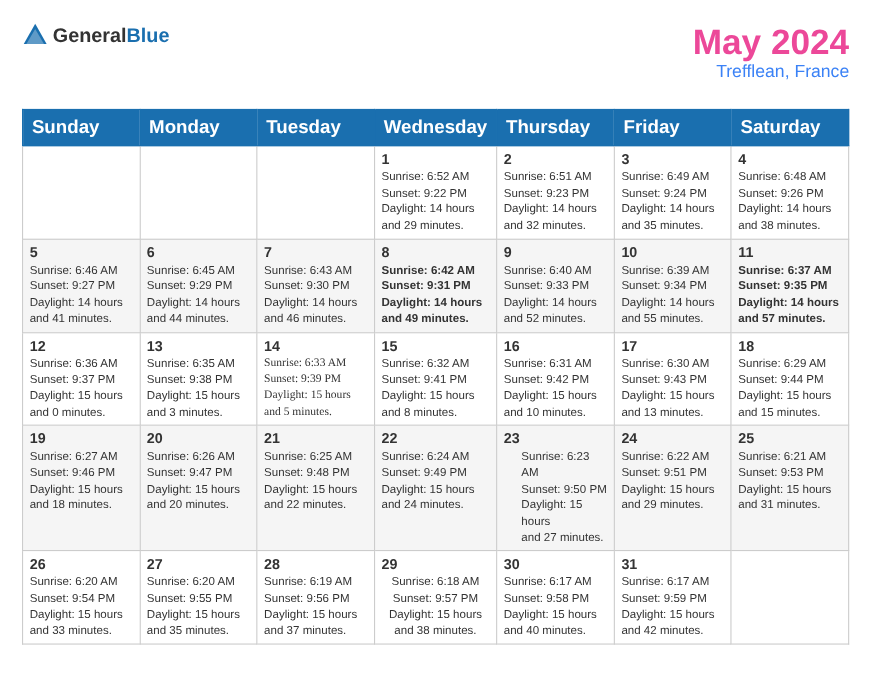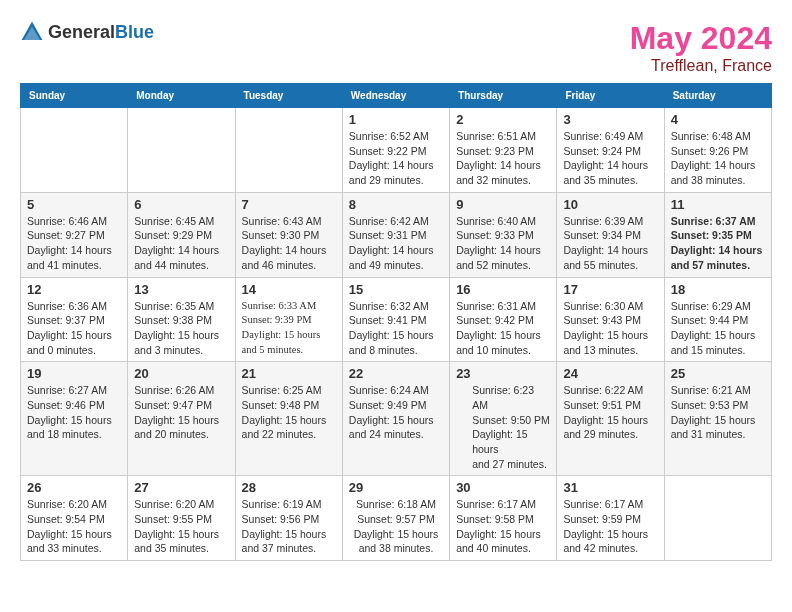--- a/index.html
+++ b/index.html
@@ -7,21 +7,21 @@
       font-family: Arial, sans-serif;
       background: #fff;
       width: 792px;
       min-height: 612px;
       padding: 20px;
     }
     .header {
       display: flex;
       justify-content: space-between;
       align-items: flex-start;
-      margin-bottom: 8px;
+      margin-bottom: 24px;
     }
     .logo {
       display: flex;
       align-items: center;
       gap: 4px;
     }
     .logo-text-general {
       font-size: 18px;
       font-weight: bold;
       color: #333;
@@ -38,31 +38,31 @@
     .title-area {
       text-align: right;
     }
     .month-title {
       font-size: 32px;
       font-weight: bold;
       color: #ec4899;
     }
     .location {
       font-size: 16px;
-      color: #7f1d1d;
+      color: #3b82f6;
     }
     .calendar {
       width: 100%;
       border-collapse: collapse;
       border: 1px solid #ccc;
     }
     .calendar th {
       background: #1a6faf;
       color: #fff;
-      font-size: 10px;
+      font-size: 17px;
       font-weight: bold;
       text-align: left;
       padding: 6px 8px;
       border: 1px solid #1a6faf;
     }
     .calendar td {
       border: 1px solid #ccc;
       vertical-align: top;
       padding: 4px 6px;
       width: calc(100% / 7);
@@ -169,21 +169,21 @@
         </td>
         <td>
           <div class="day-number">7</div>
           <div class="day-info" style="white-space: pre-line;">Sunrise: 6:43 AM
 Sunset: 9:30 PM
 Daylight: 14 hours
 and 46 minutes.</div>
         </td>
         <td>
           <div class="day-number">8</div>
-          <div class="day-info" style="white-space: pre-line;">Sunrise: 6:42 AM
+          <div class="day-info" style="white-space: pre-line; font-weight: bold;">Sunrise: 6:42 AM
 Sunset: 9:31 PM
 Daylight: 14 hours
 and 49 minutes.</div>
         </td>
         <td>
           <div class="day-number">9</div>
           <div class="day-info" style="white-space: pre-line;">Sunrise: 6:40 AM
 Sunset: 9:33 PM
 Daylight: 14 hours
 and 52 minutes.</div>

